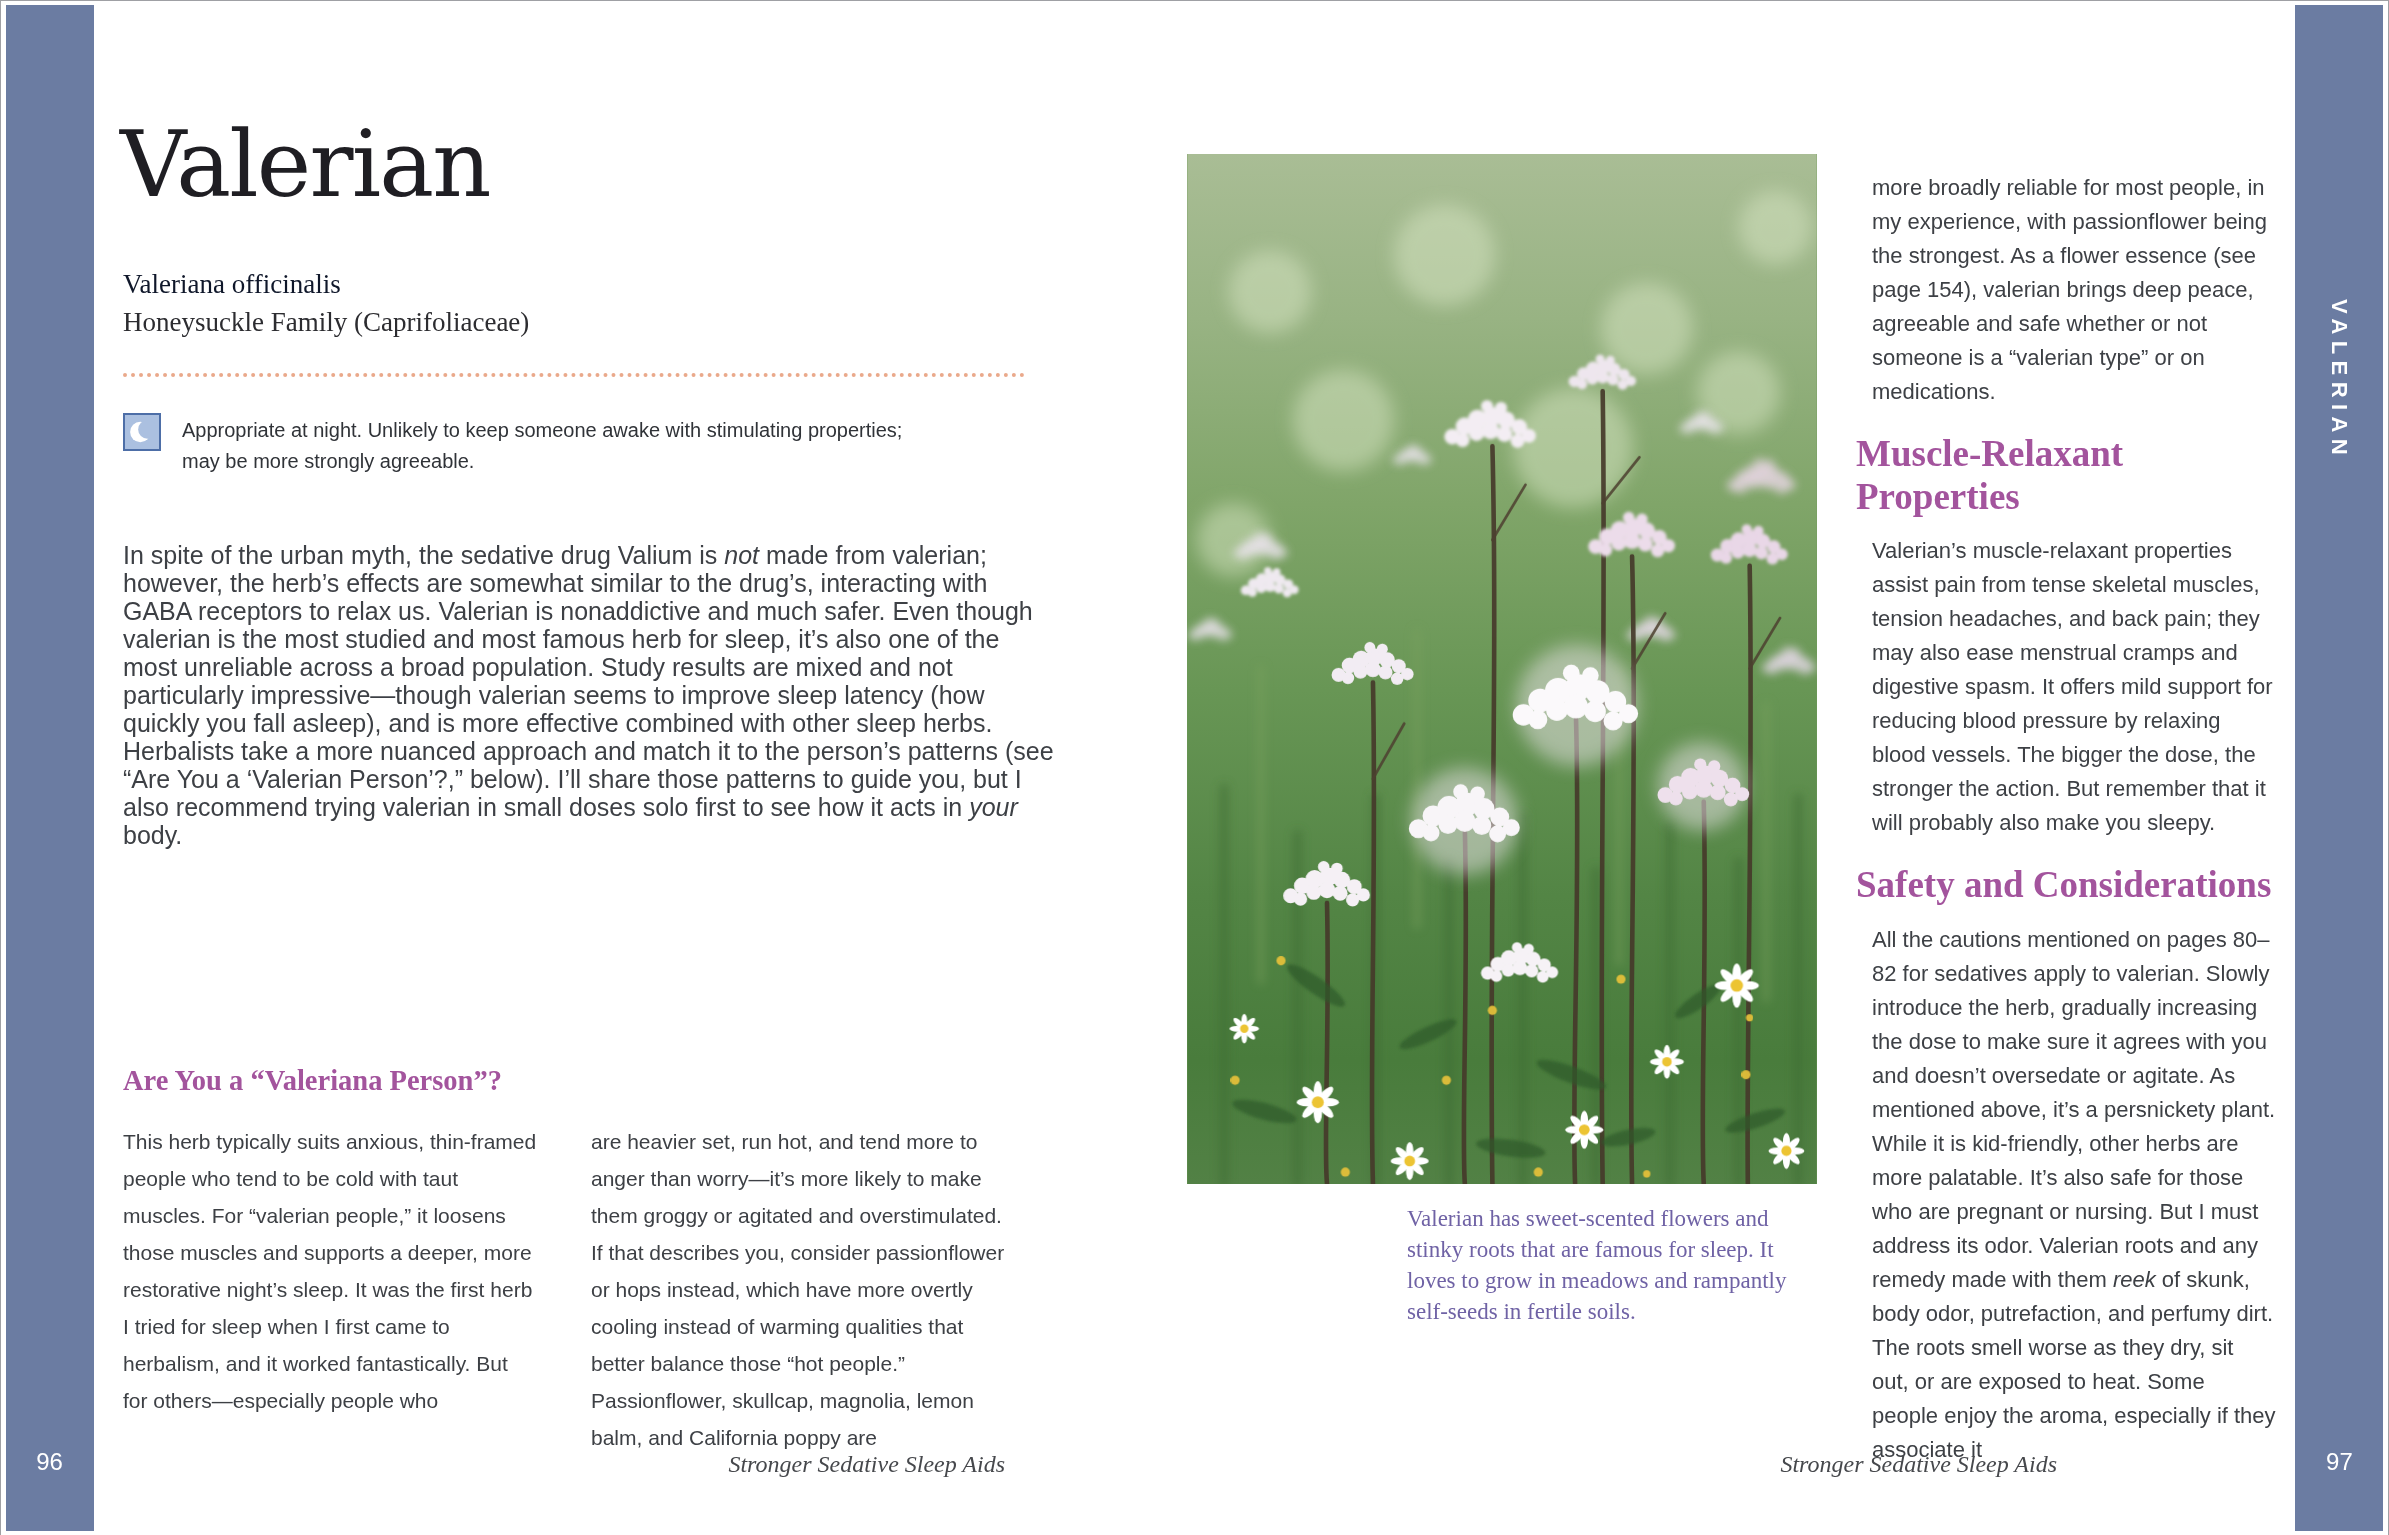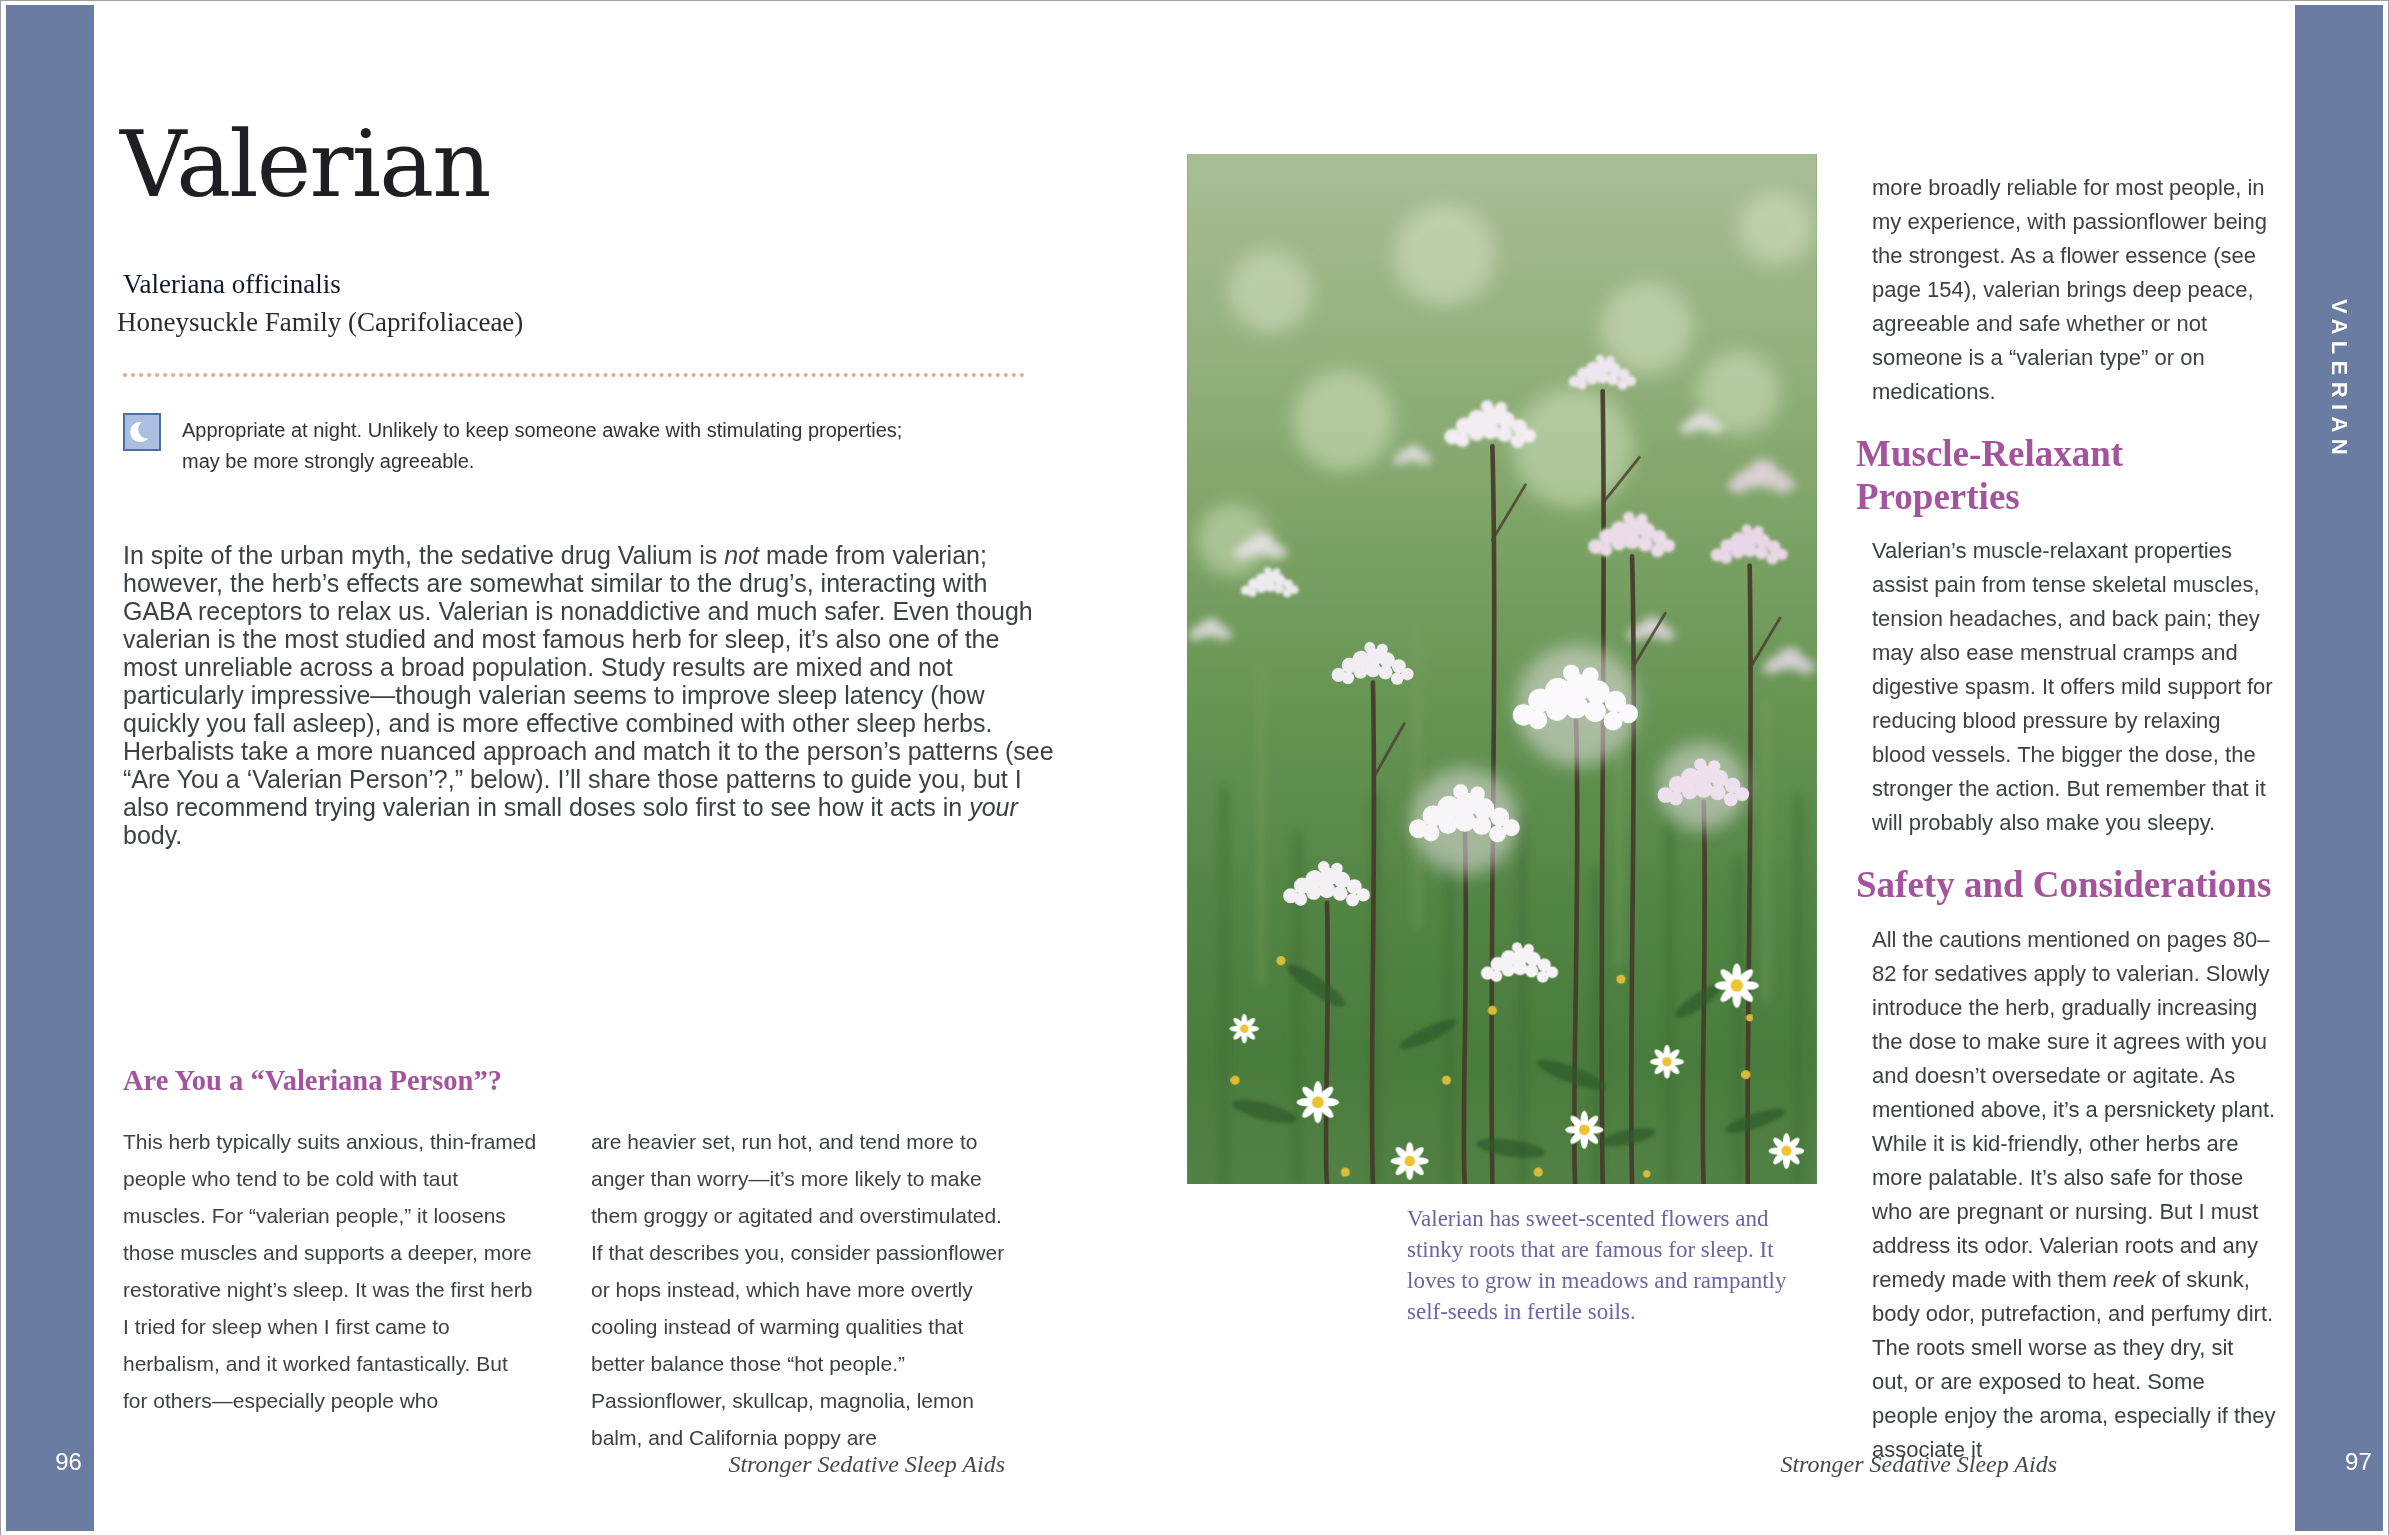--- a/index.html
+++ b/index.html
@@ -4,32 +4,32 @@
 <style>
   html,body{margin:0;padding:0;background:#c9c9cc;}
   .stage{
     position:relative;width:2389px;height:1536px;background:#ffffff;
     border:1.8px solid #9fa0a4;box-sizing:border-box;overflow:hidden;
     font-family:"Liberation Sans",sans-serif;color:#3d4045;
   }
   .edge-band{position:absolute;top:3.7px;bottom:3.7px;width:88px;background:#6b7ca2;}
   .edge-band.left{left:4.6px;}
   .edge-band.right{right:4.6px;}
-  .pagenum{position:absolute;top:1443px;width:100%;text-align:center;color:#ffffff;font-size:24px;margin-left:19px;}
+  .pagenum{position:absolute;top:1443px;width:100%;text-align:center;color:#ffffff;font-size:24px;}
   .tab-label{
     position:absolute;top:294px;left:50%;transform:translateX(-50%);
     writing-mode:vertical-rl;color:#ffffff;font-weight:bold;font-size:22px;letter-spacing:6.4px;
   }
   .page-title{
     position:absolute;left:119px;top:116px;
     font-family:"DejaVu Serif",serif;font-size:92px;line-height:1.05;
     color:#1f1e23;letter-spacing:-1.8px;
   }
   .species{position:absolute;left:122px;top:268px;font-family:"Liberation Serif",serif;font-size:27px;color:#0f172a;}
-  .family{position:absolute;left:116px;top:306px;font-family:"Liberation Serif",serif;font-size:27px;color:#2c2c30;}
+  .family{position:absolute;left:122px;top:306px;font-family:"Liberation Serif",serif;font-size:27px;color:#2c2c30;}
   .dotrule{position:absolute;left:122px;top:372px;width:902px;border-top:4.6px dotted #eaa98b;}
   .note-icon{
     position:absolute;left:122px;top:412px;width:38px;height:38px;
     background:#abc0e0;border:2.8px solid #4d6ea7;box-sizing:border-box;
   }
   .note-icon svg{display:block;width:100%;height:100%;}
   .night-note{position:absolute;left:181px;top:414px;font-size:20px;line-height:31px;color:#303338;}
   .intro{position:absolute;left:122px;top:540px;width:936px;font-size:25px;line-height:28px;}
   .intro em,.rcol em{font-style:italic;}
   .sec-head{

